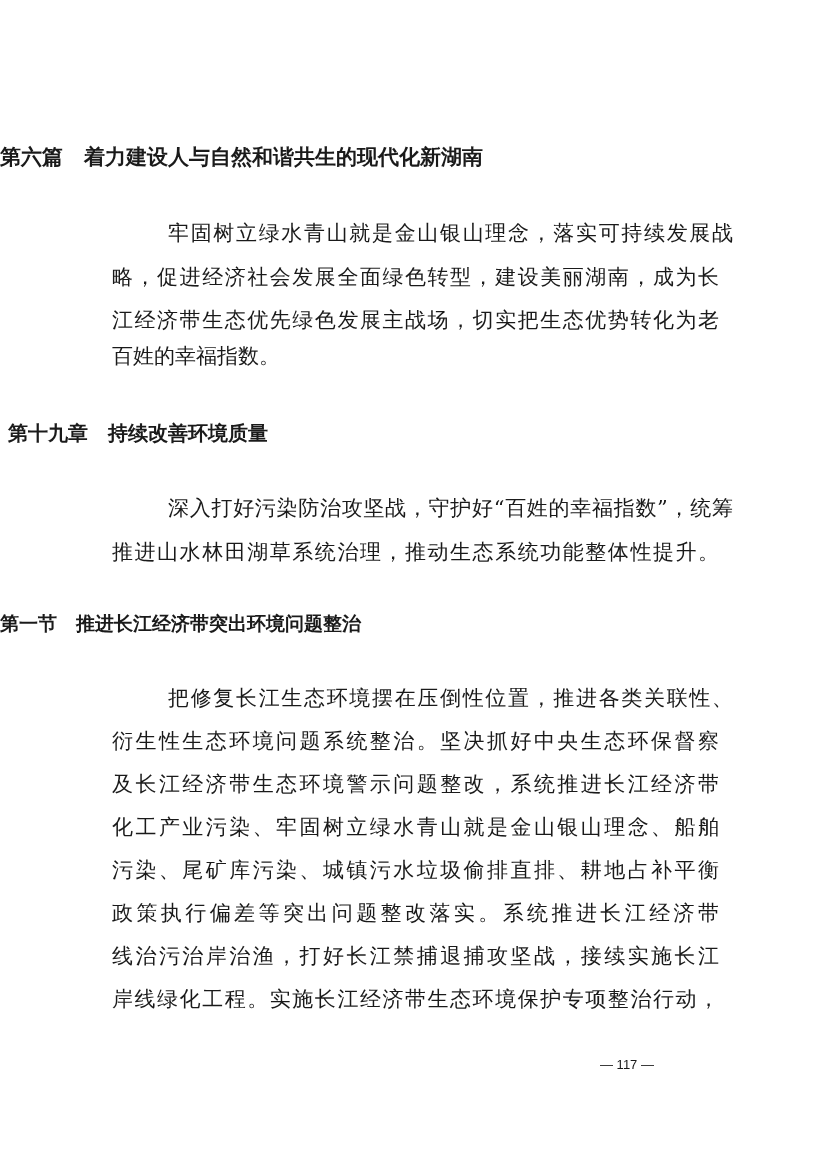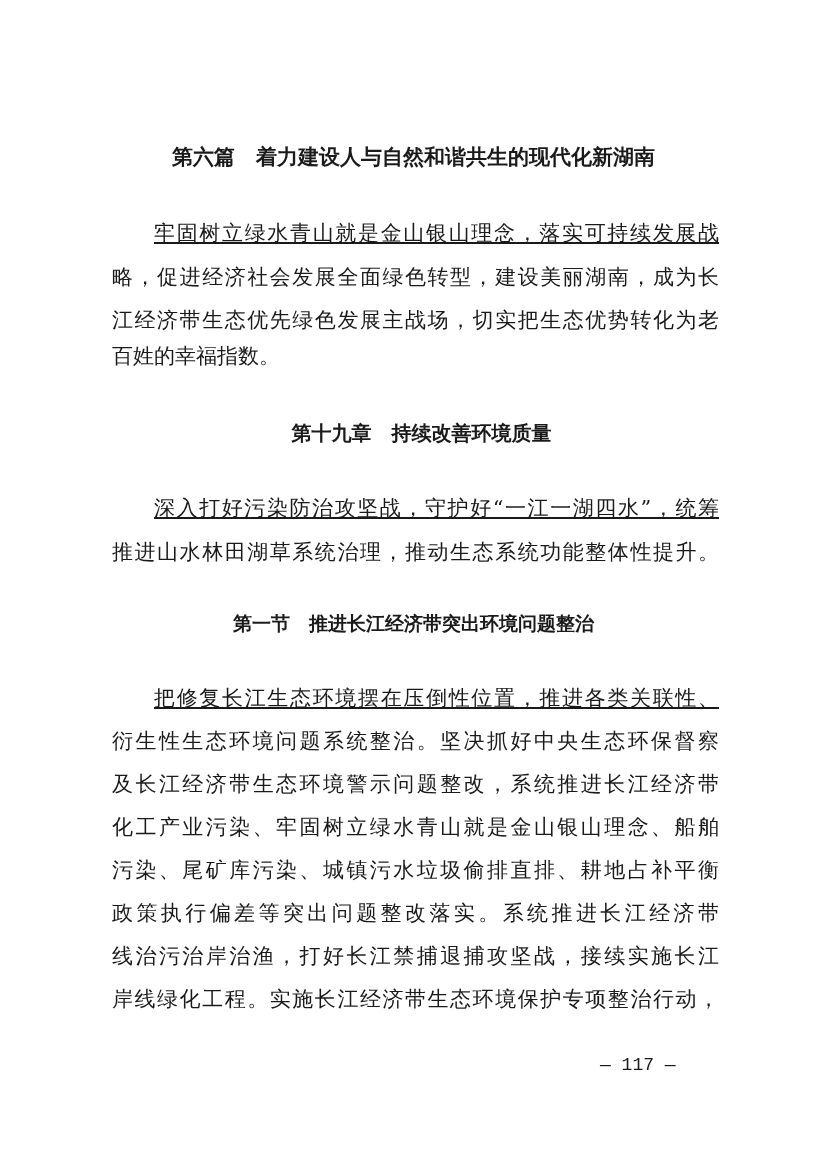--- a/index.html
+++ b/index.html
@@ -1,46 +1,46 @@
 <!DOCTYPE html>
 <html><head>
 <meta charset="utf-8">
 <style>
   html, body { margin:0; padding:0; background:#ffffff; }
   body { width:827px; height:1169px; position:relative; overflow:hidden;
          font-family: "DejaVu Serif", "Liberation Serif", serif; color:#1a1a1a; }
   .line { position:absolute; left:112px; width:607px; font-size:21px; line-height:28px;
           white-space:nowrap; text-align:justify; text-align-last:justify; }
   .line.last { text-align-last:left; }
-  .indent { left:154px; width:565px;text-decoration:underline; }
-  .h { position:absolute; left:0; width:827px; text-align:center; font-weight:bold;
+  .indent { left:168px; width:565px; }
+  .h { position:absolute; left:0; width:827px; text-align:left; font-weight:bold;
        font-family: "DejaVu Sans", "Liberation Sans", sans-serif; white-space:pre; }
   .h1 { top:142px; font-size:21px; line-height:30px; }
   .h2 { top:418px; font-size:20px; line-height:30px;margin-left:8px; }
   .h3 { top:608px; font-size:19px; line-height:30px; }
-  .pnum { position:absolute; top:1053px; left:600px; width:100px; font-size:18px; line-height:24px;
-          font-family:Liberation Mono, monospace; white-space:pre; }
+  .pnum { position:absolute; top:1053px; left:600px; width:100px; font-size:13px; line-height:24px;
+          font-family:Liberation Sans, sans-serif; white-space:pre; }
 </style>
 </head>
 <body>
 
 <div>
   <div class="h h1">第六篇　着力建设人与自然和谐共生的现代化新湖南</div>
 
   <div>
     <div class="line indent" style="top:219px">牢固树立绿水青山就是金山银山理念，落实可持续发展战</div>
     <div class="line" style="top:263px">略，促进经济社会发展全面绿色转型，建设美丽湖南，成为长</div>
     <div class="line" style="top:306px">江经济带生态优先绿色发展主战场，切实把生态优势转化为老</div>
     <div class="line last" style="top:342px">百姓的幸福指数。</div>
   </div>
 
   <div class="h h2">第十九章　持续改善环境质量</div>
 
   <div>
-    <div class="line indent" style="top:494px">深入打好污染防治攻坚战，守护好“一江一湖四水”，统筹</div>
+    <div class="line indent" style="top:494px">深入打好污染防治攻坚战，守护好“百姓的幸福指数”，统筹</div>
     <div class="line" style="top:538px">推进山水林田湖草系统治理，推动生态系统功能整体性提升。</div>
   </div>
 
   <div class="h h3">第一节　推进长江经济带突出环境问题整治</div>
 
   <div>
     <div class="line indent" style="top:684px">把修复长江生态环境摆在压倒性位置，推进各类关联性、</div>
     <div class="line" style="top:727px">衍生性生态环境问题系统整治。坚决抓好中央生态环保督察</div>
     <div class="line" style="top:770px">及长江经济带生态环境警示问题整改，系统推进长江经济带</div>
     <div class="line" style="top:813px">化工产业污染、牢固树立绿水青山就是金山银山理念、船舶</div>

